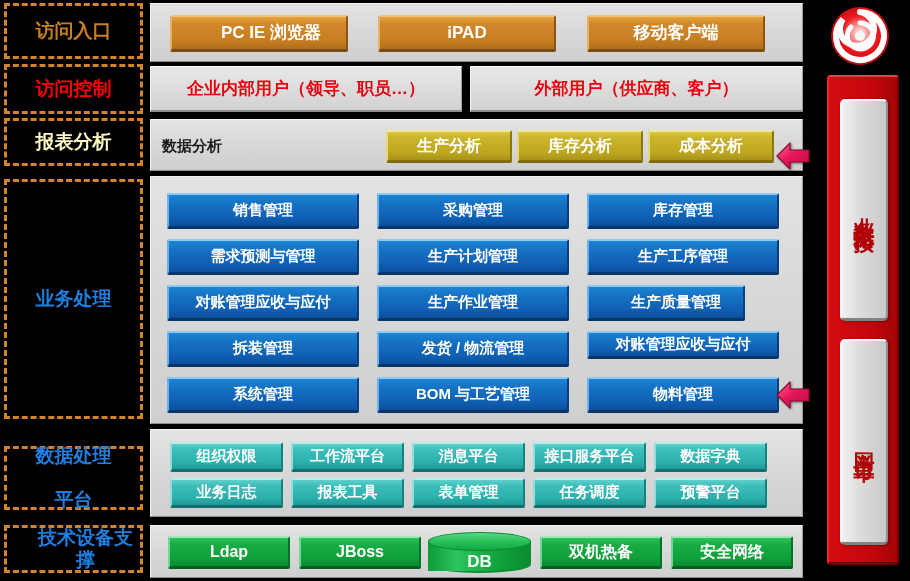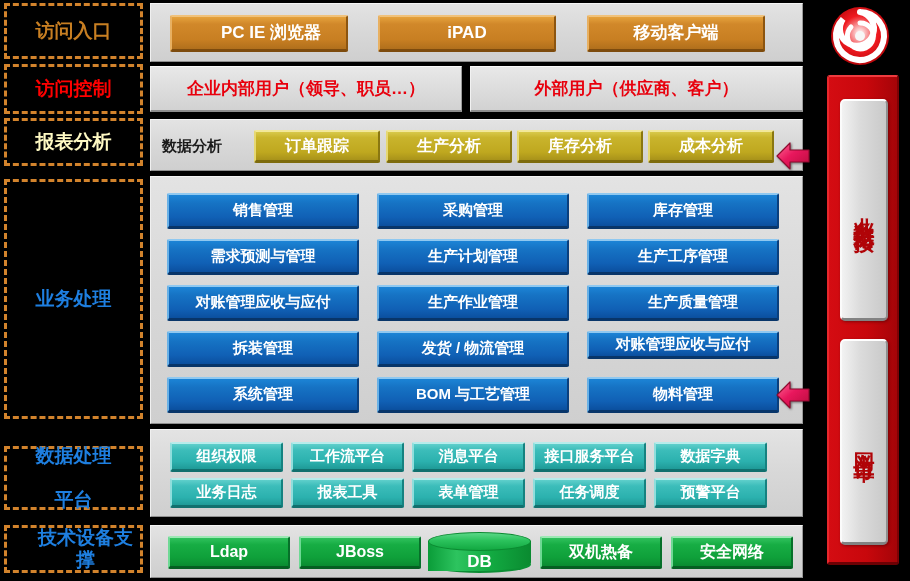--- a/index.html
+++ b/index.html
@@ -186,23 +186,20 @@
     <span>企业内部用户（领导、职员…）</span>
   </div>
   <div class="userbox" style="left:470px;top:66px;width:333px;height:46px;">
     <span>外部用户（供应商、客户）</span>
   </div>
 
   <div class="panel" style="left:150px;top:119px;width:653px;height:52px;">
     <div class="analysis-label" style="left:11px;top:0;height:52px;">
       <span>数据分析</span>
     </div>
-    <div class="btn3d btn-gold" style="position:absolute;left:103px;top:10px;width:126px;height:33px;">
-      <span>订单跟踪</span>
-    </div>
     <div class="btn3d btn-gold" style="position:absolute;left:235px;top:10px;width:126px;height:33px;">
       <span>生产分析</span>
     </div>
     <div class="btn3d btn-gold" style="position:absolute;left:366px;top:10px;width:126px;height:33px;">
       <span>库存分析</span>
     </div>
     <div class="btn3d btn-gold" style="position:absolute;left:497px;top:10px;width:126px;height:33px;">
       <span>成本分析</span>
     </div>
   </div>
@@ -240,21 +237,21 @@
     <div class="btn3d btn-blue" style="position:absolute;left:226px;top:200px;width:192px;height:36px;">
       <span>BOM 与工艺管理</span>
       </div>
 
     <div class="btn3d btn-blue" style="position:absolute;left:436px;top:16px;width:192px;height:36px;">
       <span>库存管理</span>
       </div>
     <div class="btn3d btn-blue" style="position:absolute;left:436px;top:62px;width:192px;height:36px;">
       <span>生产工序管理</span>
       </div>
-    <div class="btn3d btn-blue" style="position:absolute;left:436px;top:108px;width:192px;height:36px;padding-left:24px;">
+    <div class="btn3d btn-blue" style="position:absolute;left:436px;top:108px;width:158px;height:36px;padding-left:24px;">
       <span>生产质量管理</span>
       </div>
     <div class="btn3d btn-blue" style="position:absolute;left:436px;top:154px;width:192px;height:28px;">
       <span>对账管理应收与应付</span>
       </div>
     <div class="btn3d btn-blue" style="position:absolute;left:436px;top:200px;width:192px;height:36px;">
       <span>物料管理</span>
       </div>
   </div>
 

